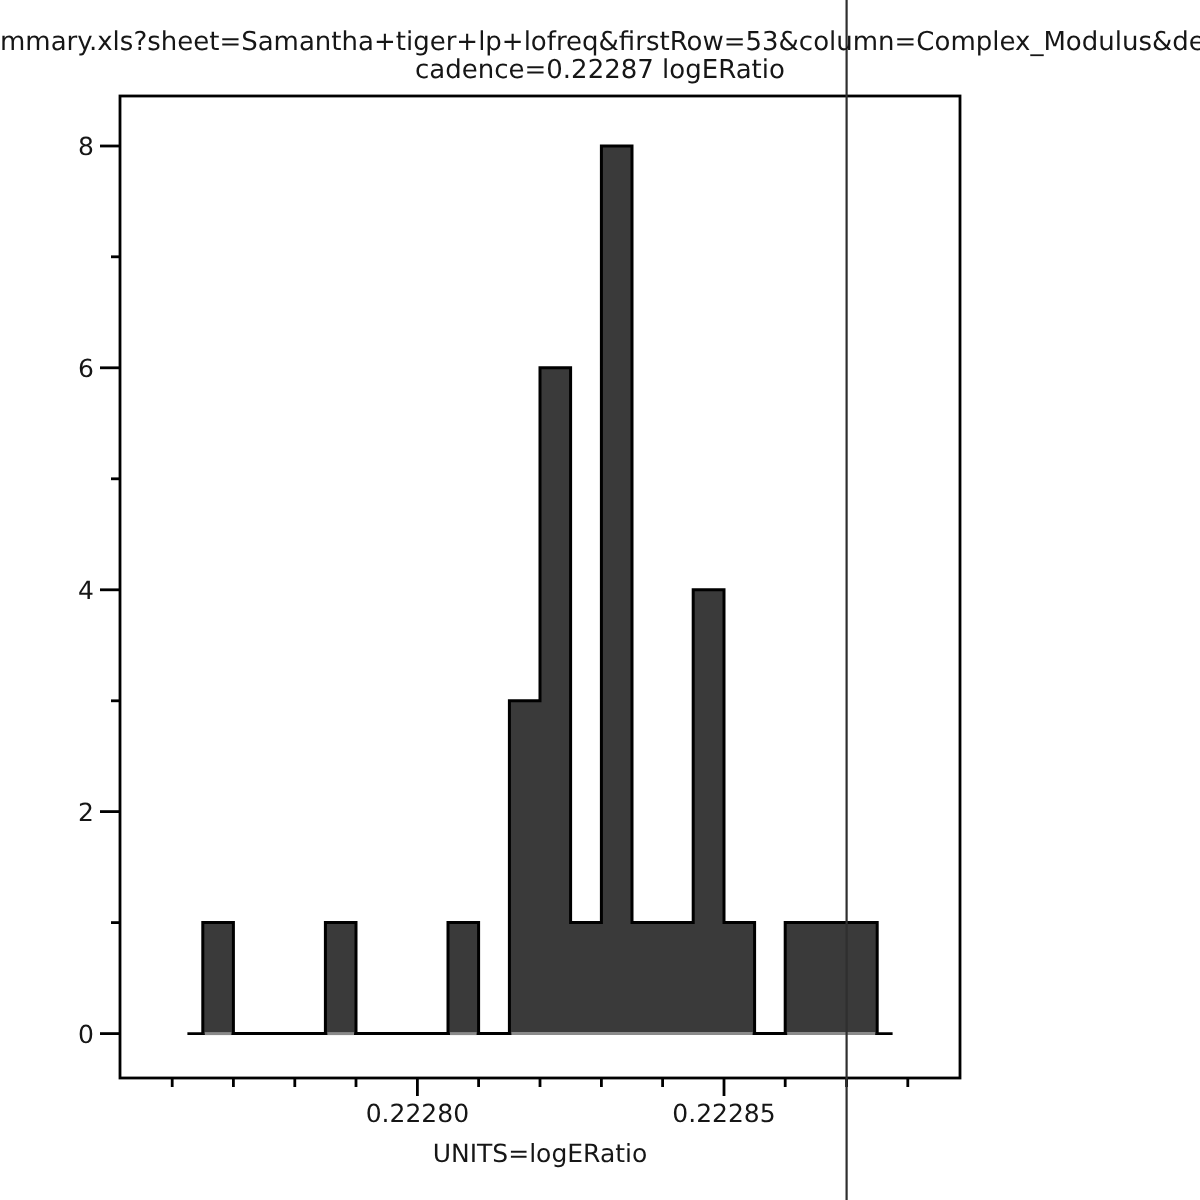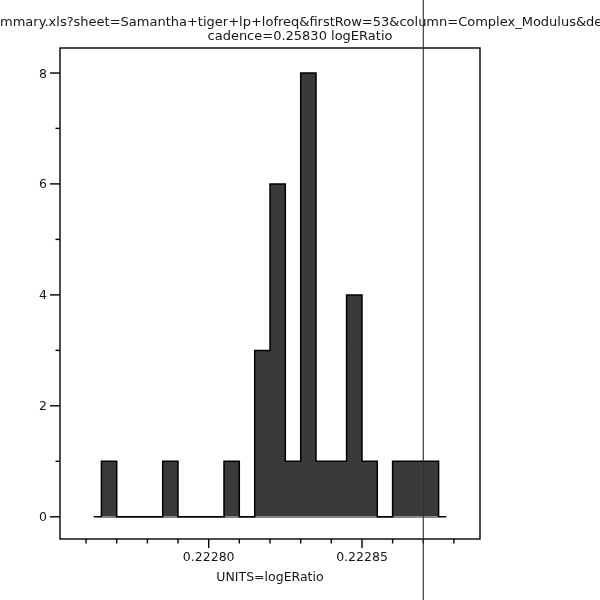--- a/index.html
+++ b/index.html
@@ -63,15 +63,15 @@
       <path d="M 101.4 516.8 L 101.4 461.3 L 116.7 461.3 L 116.7 516.8 L 132 516.8 L 132 516.8 L 147.4 516.8 L 147.4 516.8 L 162.7 516.8 L 162.7 461.3 L 178 461.3 L 178 516.8 L 193.4 516.8 L 193.4 516.8 L 208.7 516.8 L 208.7 516.8 L 224 516.8 L 224 461.3 L 239.3 461.3 L 239.3 516.8 L 254.7 516.8 L 254.7 350.4 L 270 350.4 L 270 183.9 L 285.3 183.9 L 285.3 461.3 L 300.7 461.3 L 300.7 73 L 316 73 L 316 461.3 L 331.3 461.3 L 331.3 461.3 L 346.6 461.3 L 346.6 294.9 L 362 294.9 L 362 461.3 L 377.3 461.3 L 377.3 516.8 L 392.6 516.8 L 392.6 461.3 L 408 461.3 L 408 461.3 L 423.3 461.3 L 423.3 461.3 L 438.6 461.3 L 438.6 516.8" fill="none" stroke="#000000" stroke-width="1.5" stroke-linejoin="miter"></path>
       <line x1="102.4" y1="516.8" x2="115.7" y2="516.8" stroke="#8a8a8a" stroke-width="1.5"></line>
       <line x1="163.7" y1="516.8" x2="177" y2="516.8" stroke="#8a8a8a" stroke-width="1.5"></line>
       <line x1="225" y1="516.8" x2="238.3" y2="516.8" stroke="#8a8a8a" stroke-width="1.5"></line>
       <line x1="255.7" y1="516.8" x2="376.3" y2="516.8" stroke="#8a8a8a" stroke-width="1.5"></line>
       <line x1="393.6" y1="516.8" x2="437.6" y2="516.8" stroke="#8a8a8a" stroke-width="1.5"></line>
       <line x1="423.3" y1="0" x2="423.3" y2="600" stroke="#2f2f2f" stroke-width="1.1"></line>
     </svg>
   <div class="title-block">
     <div class="title-line">mmary.xls?sheet=Samantha+tiger+lp+lofreq&amp;firstRow=53&amp;column=Complex_Modulus&amp;depende</div>
-    <div class="title-line">cadence=0.25830 logERatio</div>
+    <div class="title-line">cadence=0.22287 logERatio</div>
   </div>
 </div>
 
 </body></html>

